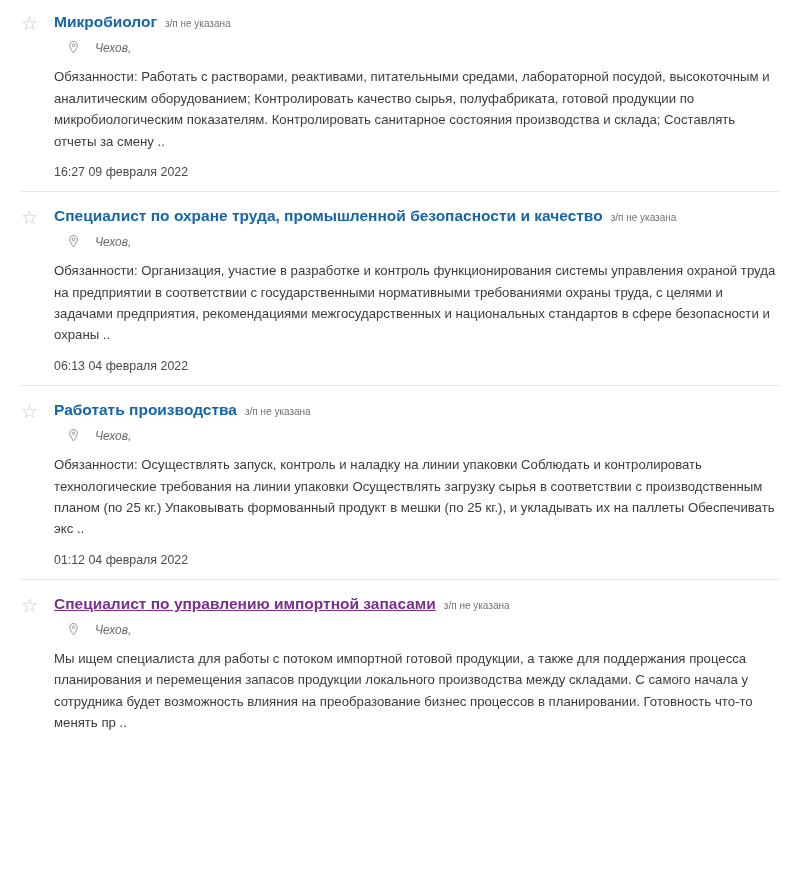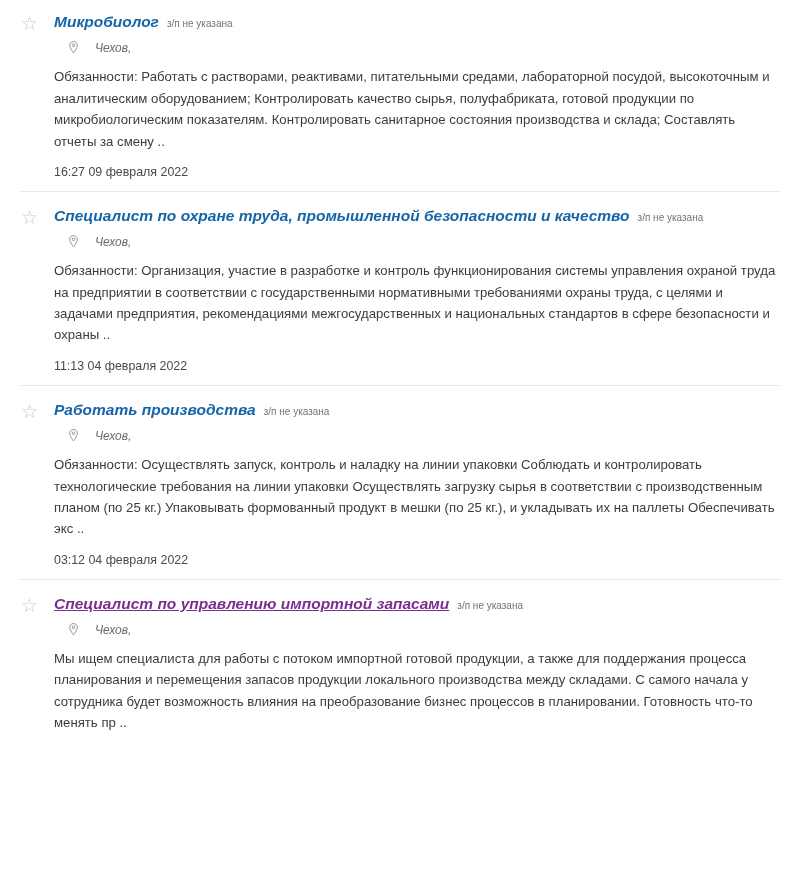--- a/index.html
+++ b/index.html
@@ -59,21 +59,20 @@
     gap: 8px;
     margin-bottom: 10px;
   }
   .job-title {
     font-size: 15.5px;
     font-weight: bold;
     color: #1565a8;
     text-decoration: none;
     line-height: 1.25;
     cursor: pointer;
-    font-style: italic;
   }
   .job-title.visited {
     color: #7a2f8f;
     text-decoration: underline;
   }
   .job-salary {
     font-size: 10px;
     color: #737373;
     white-space: nowrap;
   }
@@ -147,21 +146,21 @@
       <div class="job-location">
         <span class="pin-icon">
           <svg viewBox="0 0 11 14" width="11" height="13" xmlns="http://www.w3.org/2000/svg">
             <path d="M5.5 0.6C3.2 0.6 1.4 2.4 1.4 4.6c0 3 4.1 8.3 4.1 8.3s4.1-5.3 4.1-8.3C9.6 2.4 7.8 0.6 5.5 0.6z" fill="none" stroke="#8a8a8a" stroke-width="1"></path>
             <circle cx="5.5" cy="4.6" r="1.4" fill="none" stroke="#8a8a8a" stroke-width="1"></circle>
           </svg>
         </span>
         <span>Чехов,</span>
       </div>
       <p class="job-desc">Обязанности: Организация, участие в разработке и контроль функционирования системы управления охраной труда на предприятии в соответствии с государственными нормативными требованиями охраны труда, с целями и задачами предприятия, рекомендациями межгосударственных и национальных стандартов в сфере безопасности и охраны ..</p>
-      <p class="job-date">11:13 04 февраля 2022</p>
+      <p class="job-date">06:13 04 февраля 2022</p>
     </div>
   </div>
 
   <div class="job-item">
     <div class="star-cell">
       <span class="star-icon">☆</span>
     </div>
     <div class="job-body">
       <div class="job-title-row">
         <a class="job-title" href="#">Работать производства</a>
@@ -170,21 +169,21 @@
       <div class="job-location">
         <span class="pin-icon">
           <svg viewBox="0 0 11 14" width="11" height="13" xmlns="http://www.w3.org/2000/svg">
             <path d="M5.5 0.6C3.2 0.6 1.4 2.4 1.4 4.6c0 3 4.1 8.3 4.1 8.3s4.1-5.3 4.1-8.3C9.6 2.4 7.8 0.6 5.5 0.6z" fill="none" stroke="#8a8a8a" stroke-width="1"></path>
             <circle cx="5.5" cy="4.6" r="1.4" fill="none" stroke="#8a8a8a" stroke-width="1"></circle>
           </svg>
         </span>
         <span>Чехов,</span>
       </div>
       <p class="job-desc">Обязанности: Осуществлять запуск, контроль и наладку на линии упаковки Соблюдать и контролировать технологические требования на линии упаковки Осуществлять загрузку сырья в соответствии с производственным планом (по 25 кг.) Упаковывать формованный продукт в мешки (по 25 кг.), и укладывать их на паллеты Обеспечивать экс ..</p>
-      <p class="job-date">03:12 04 февраля 2022</p>
+      <p class="job-date">01:12 04 февраля 2022</p>
     </div>
   </div>
 
   <div class="job-item last">
     <div class="star-cell">
       <span class="star-icon">☆</span>
     </div>
     <div class="job-body">
       <div class="job-title-row">
         <a class="job-title visited" href="#">Специалист по управлению импортной запасами</a>

